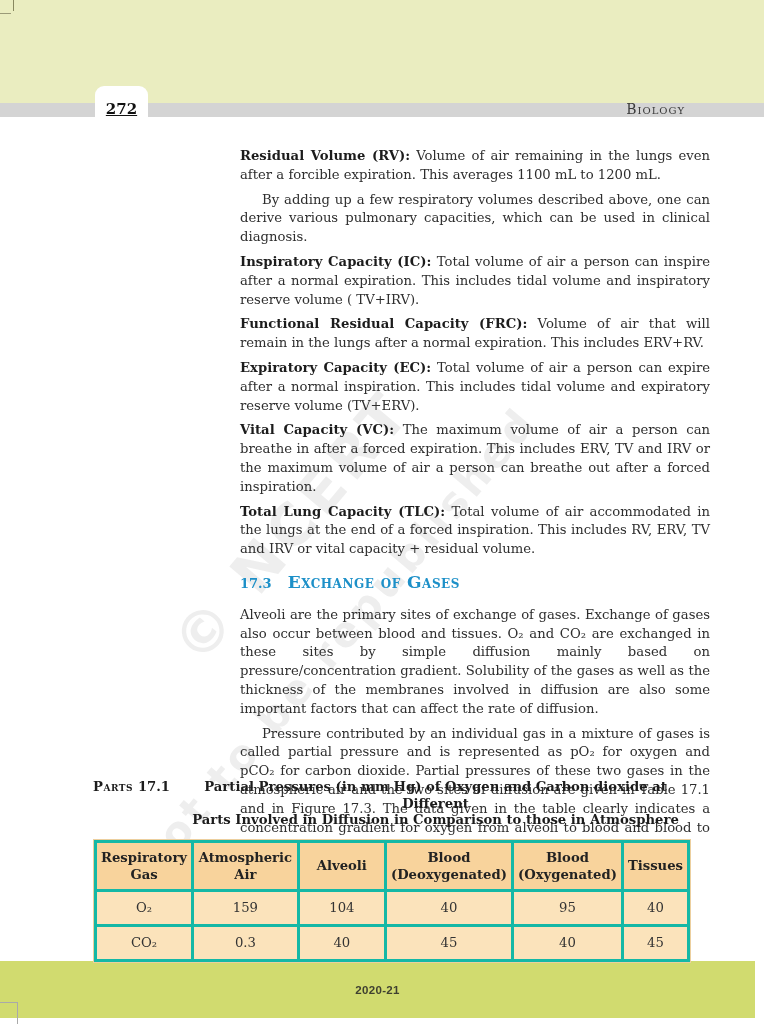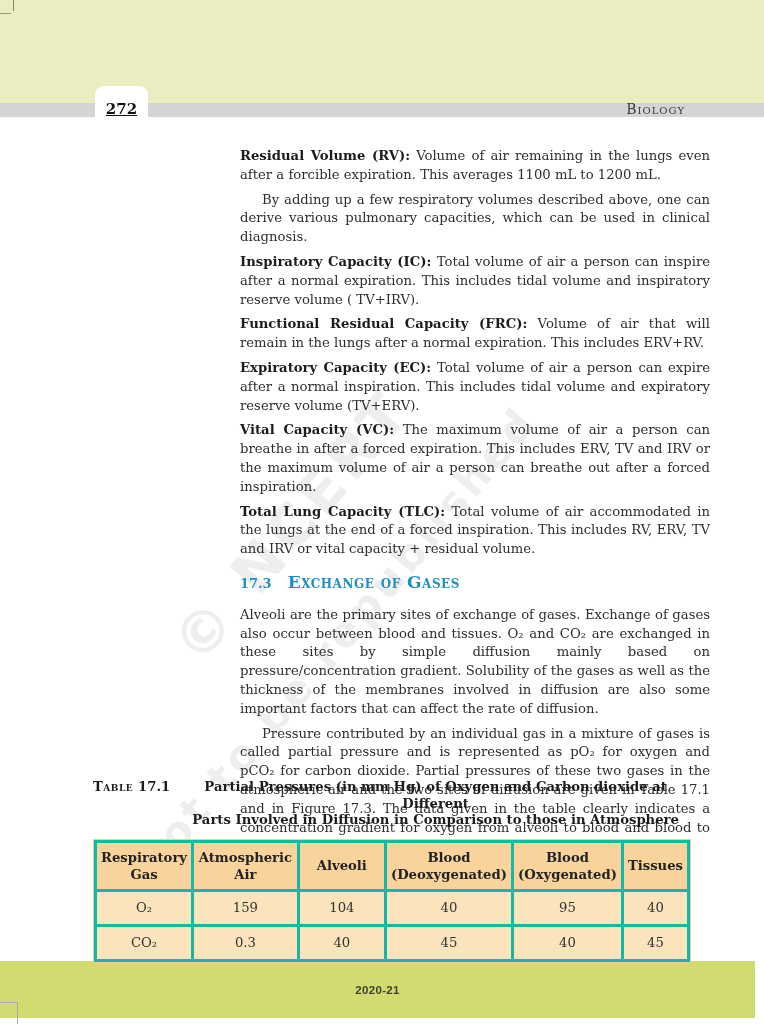--- a/index.html
+++ b/index.html
@@ -120,21 +120,21 @@
     <div class="sec-head">
       <span class="sec-num">17.3</span><span class="sec-title">Exchange of Gases</span>
     </div>
 
     <p class="para">Alveoli are the primary sites of exchange of gases. Exchange of gases also occur between blood and tissues. O₂ and CO₂ are exchanged in these sites by simple diffusion mainly based on pressure/concentration gradient. Solubility of the gases as well as the thickness of the membranes involved in diffusion are also some important factors that can affect the rate of diffusion.</p>
     <p class="para indent">Pressure contributed by an individual gas in a mixture of gases is called partial pressure and is represented as pO₂ for oxygen and pCO₂ for carbon dioxide. Partial pressures of these two gases in the atmospheric air and the two sites of diffusion are given in Table 17.1 and in Figure 17.3. The data given in the table clearly indicates a concentration gradient for oxygen from alveoli to blood and blood to tissues. Similarly,</p>
   </div>
 
   <div class="table-block">
     <div class="tbl-caption">
-      <span class="cap-label">Table</span>
+      <span class="cap-label">Parts</span>
       <span class="cap-num">17.1</span>
       <span class="cap-text">
         <span>Partial Pressures (in mm Hg) of Oxygen and Carbon dioxide at Different</span><br>
         <span>Parts Involved in Diffusion in Comparison to those in Atmosphere</span>
       </span>
     </div>
     <table class="press-table">
       <colgroup>
         <col style="width:14.8%">
           <col style="width:18%">

